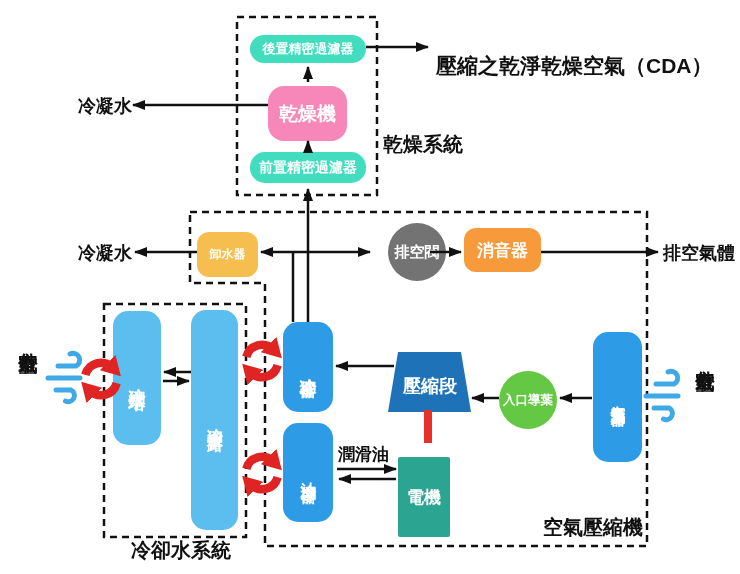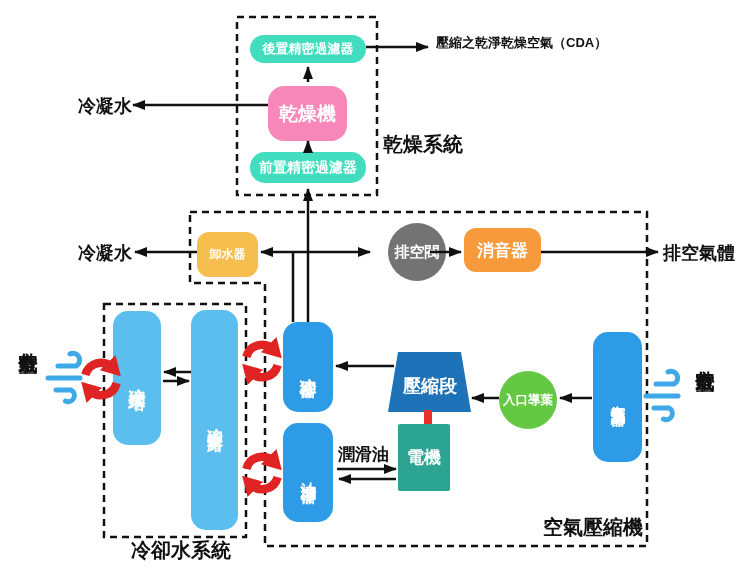--- a/index.html
+++ b/index.html
@@ -60,31 +60,31 @@
   </div>
 
   <div class="node blue" style="left:593px;top:332px;width:49px;height:130px;font-size:15px">
     <span class="vtext">空氣過濾器</span>
   </div>
 
   <div class="node blue" style="left:283px;top:423px;width:50px;height:99px;font-size:16px">
     <span class="vtext">油冷卻器</span>
   </div>
 
-  <div class="node motor" style="left:398px;top:424px;width:52px;height:67px;font-size:17px">電機</div>
+  <div class="node motor" style="left:398px;top:457px;width:52px;height:80px;font-size:17px">電機</div>
 
   <div class="node lightblue" style="left:113px;top:311px;width:48px;height:134px;font-size:17px">
     <span class="vtext">冷卻水塔</span>
   </div>
 
   <div class="node lightblue" style="left:191px;top:310px;width:47px;height:220px;font-size:16px">
     <span class="vtext">冷卻水管路</span>
   </div>
 
-  <div class="lbl" style="left:436px;top:34px;font-size:13px">壓縮之乾淨乾燥空氣（CDA）</div>
+  <div class="lbl" style="left:436px;top:52px;font-size:21px">壓縮之乾淨乾燥空氣（CDA）</div>
 
   <div class="lbl" style="left:78px;top:94px;font-size:18px">冷凝水</div>
 
   <div class="lbl" style="left:78px;top:241px;font-size:18px">冷凝水</div>
 
   <div class="lbl" style="left:663px;top:241px;font-size:18px">排空氣體</div>
 
   <div class="lbl" style="left:338px;top:443px;font-size:17px">潤滑油</div>
 
   <div class="lbl" style="left:383px;top:131px;font-size:20px">乾燥系統</div>

